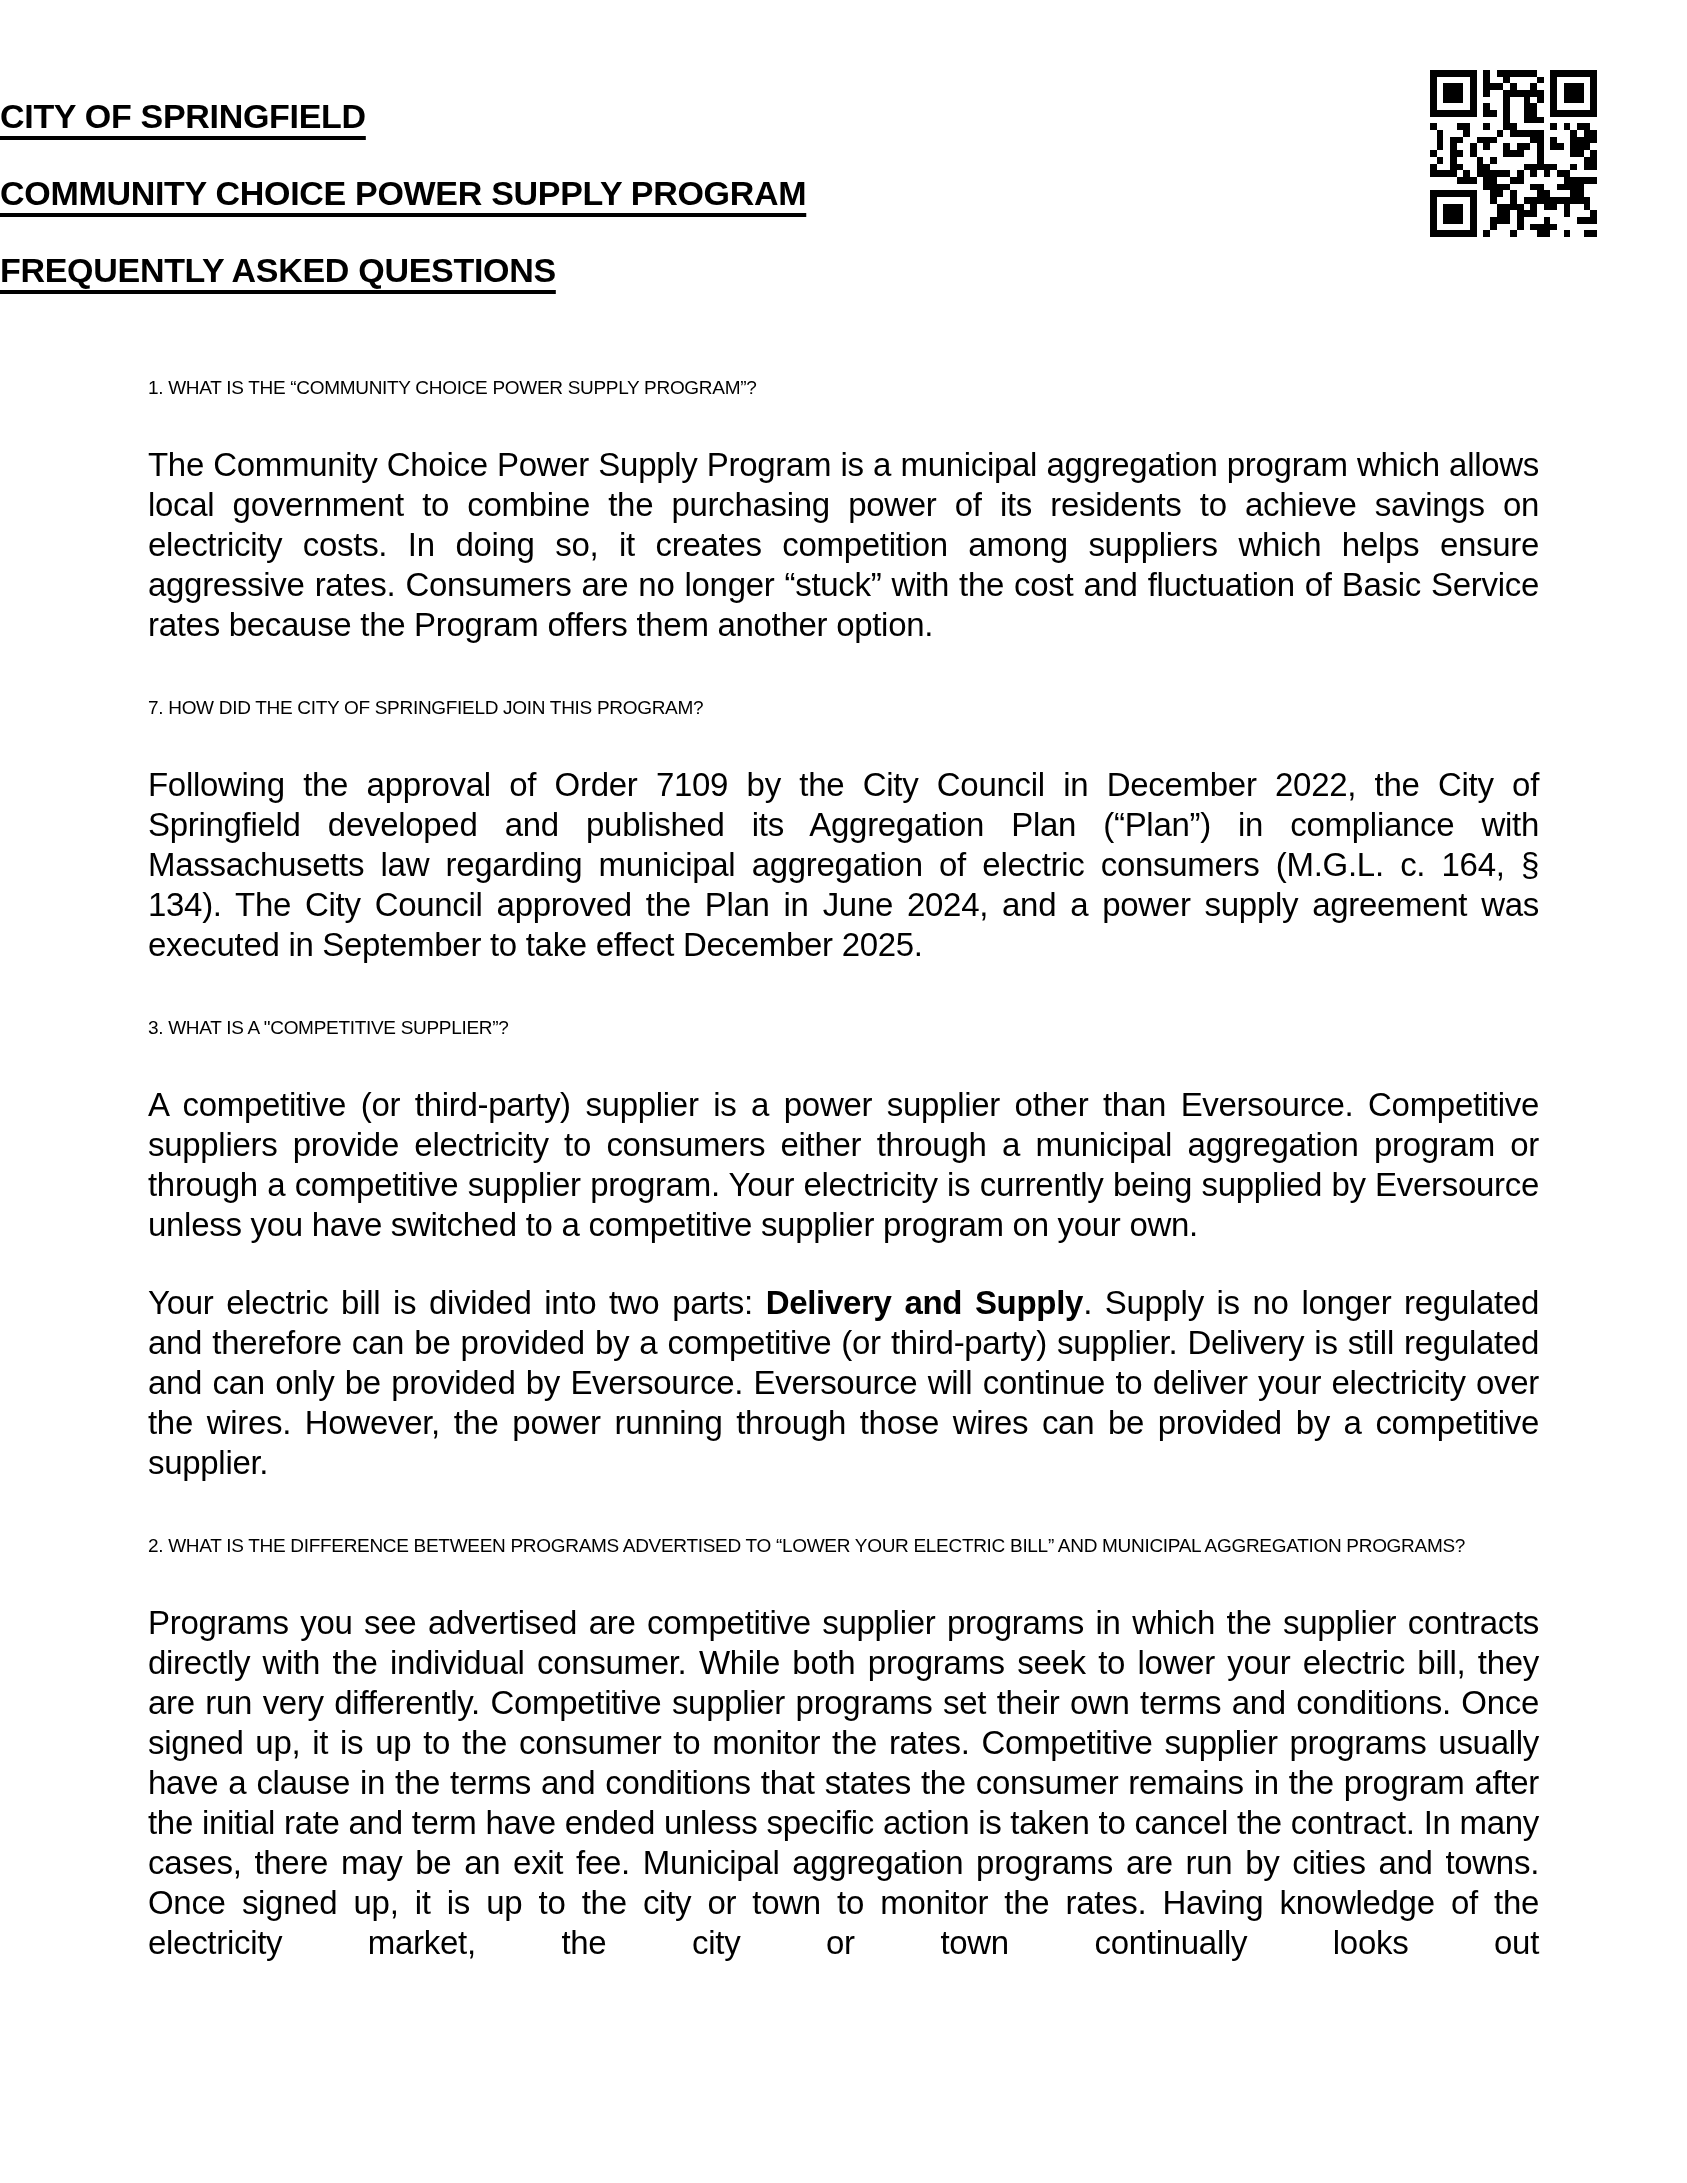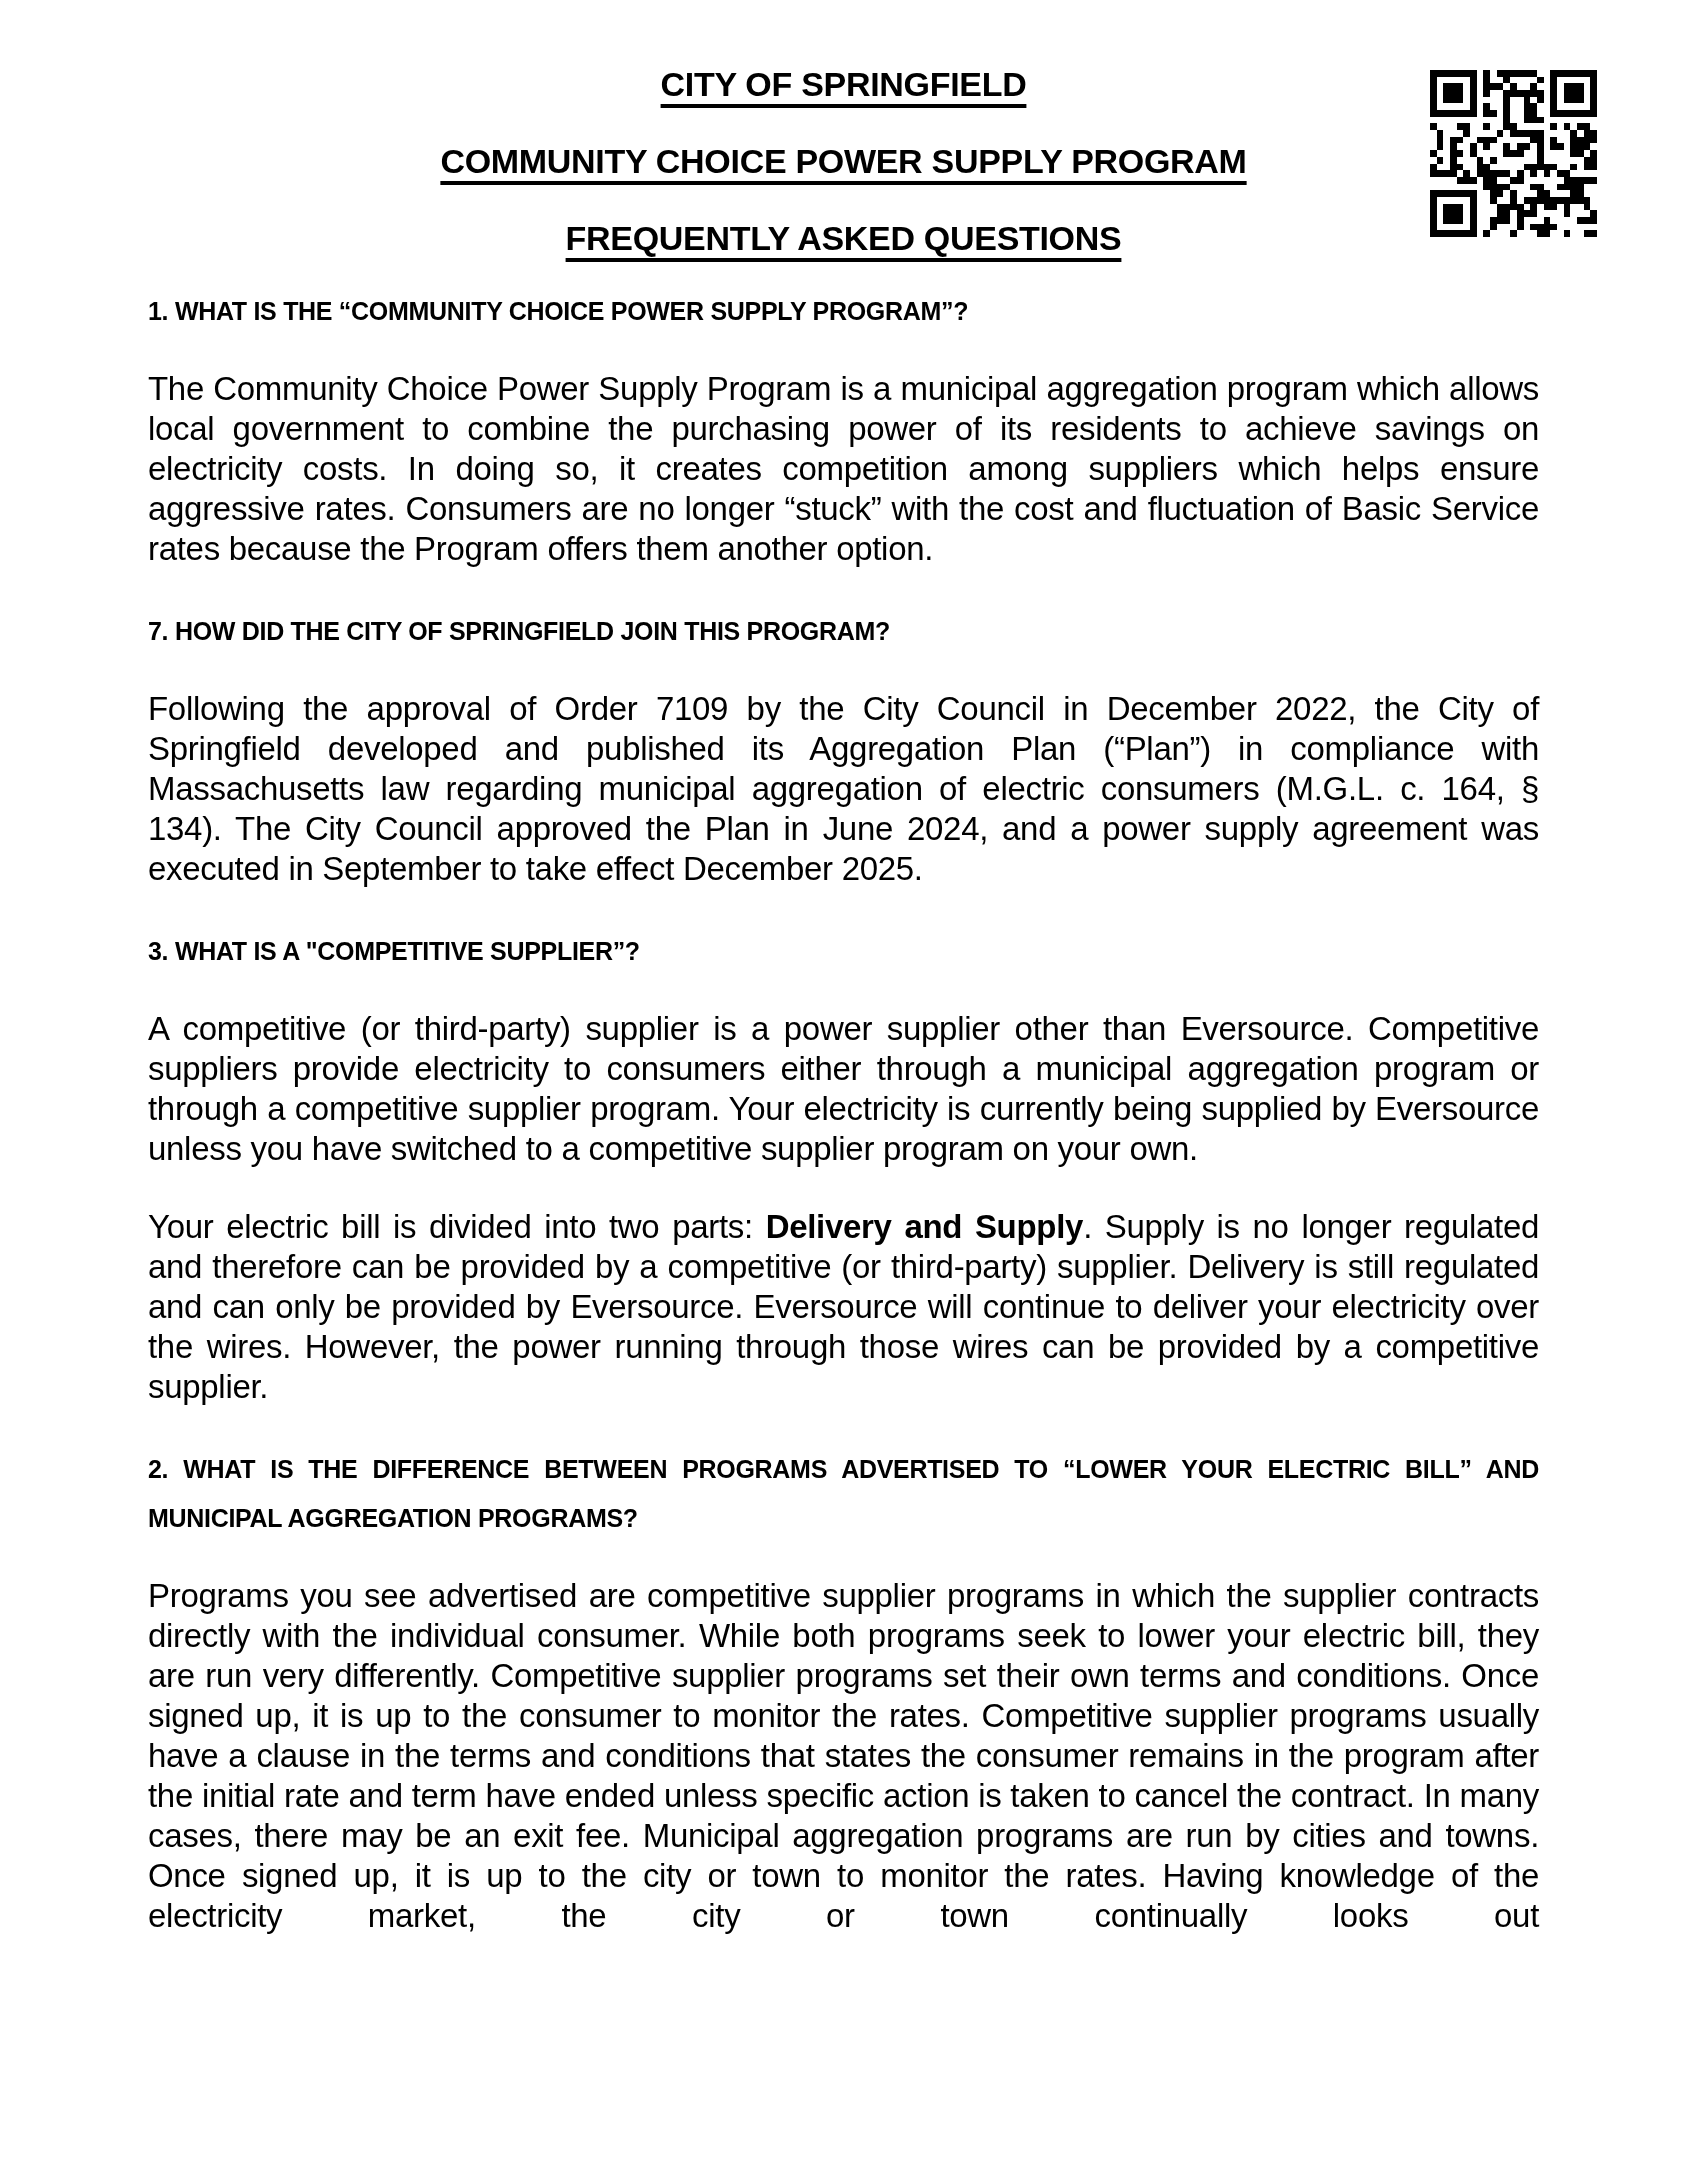--- a/index.html
+++ b/index.html
@@ -19,43 +19,43 @@
   .qr {
     position: absolute;
     top: 70px;
     right: 90px;
     width: 167px;
     height: 167px;
   }
   .qr svg { display: block; width: 100%; height: 100%; }
 
   .title-block {
-    padding-top: 64px;
-    margin-bottom: 28px;
-    text-align: center;
+    padding-top: 96px;
+    margin-bottom: 72px;
+    text-align: left;
   }
   .title-line {
     font-size: 34px;
     line-height: 41px;
     font-weight: bold;
     letter-spacing: -0.3px;
     margin-bottom: 36px;
     text-decoration: underline;
     text-decoration-thickness: 4px;
     text-underline-offset: 8px;
   }
   .title-line:last-child { margin-bottom: 0; }
 
   .content {
     margin: 0 148px;
   }
   .qhead {
-    font-size: 25px;
+    font-size: 19px;
     line-height: 49px;
-    font-weight: bold;
+    font-weight: normal;
     letter-spacing: -0.3px;
     margin: 0 0 33px 0;
     text-align: justify;
   }
   .para {
     font-size: 33px;
     line-height: 40px;
     letter-spacing: -0.3px;
     margin: 0 0 38px 0;
     text-align: justify;

